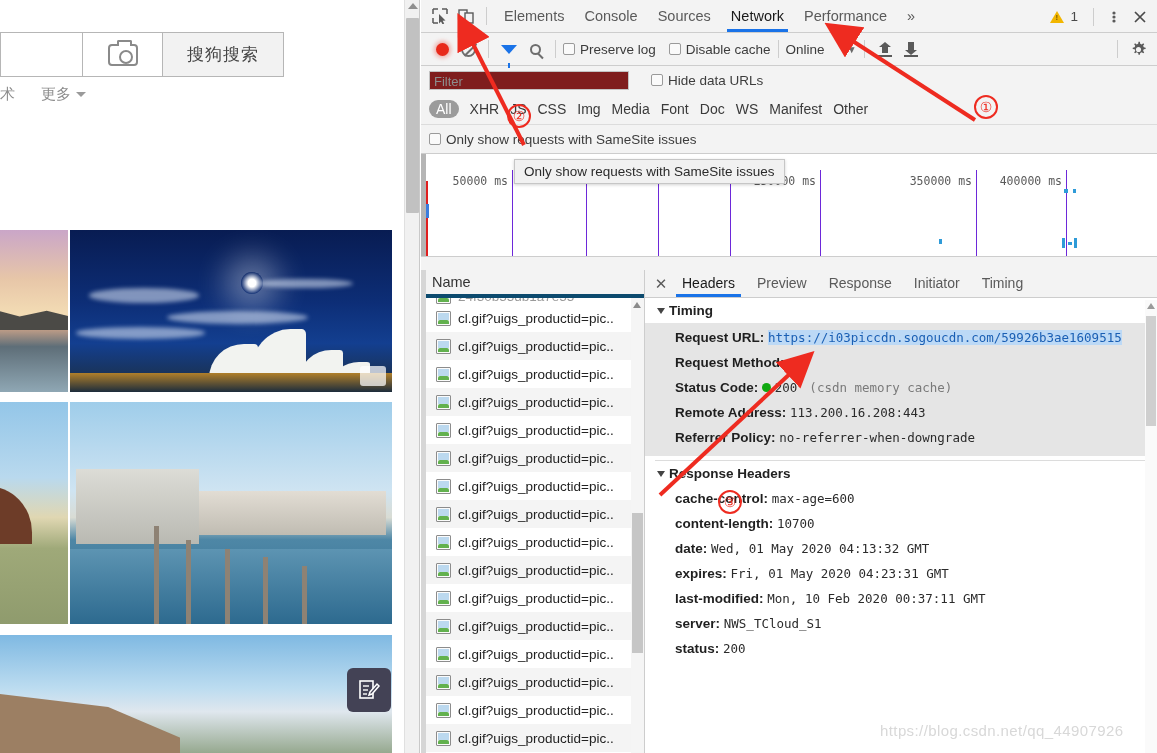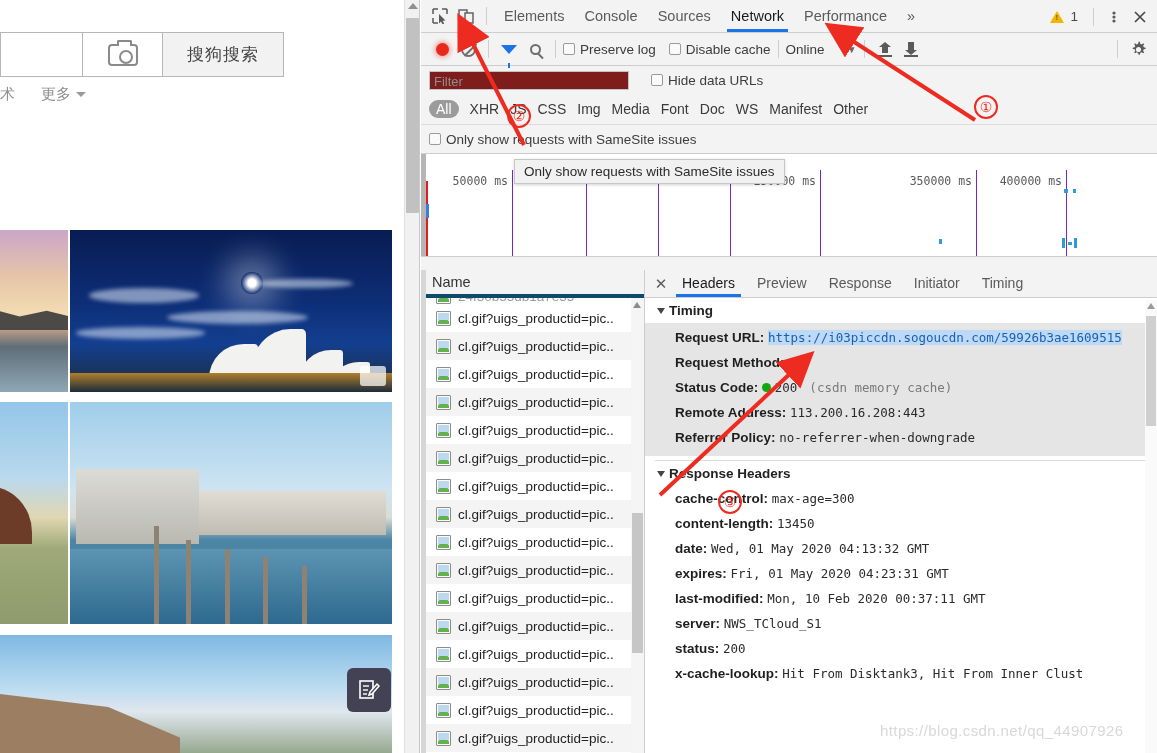--- a/index.html
+++ b/index.html
@@ -540,28 +540,27 @@
               <div class="hdr-line"><span class="hdr-k">Status Code: </span><span class="dot-green" style="background: rgb(16, 169, 17);"></span> <span class="hdr-v">200</span><span class="hdr-v" style="color: rgb(122, 122, 122); margin-left: 12px;">(csdn memory cache)</span></div>
               <div class="hdr-line"><span class="hdr-k">Remote Address: </span><span class="hdr-v">113.200.16.208:443</span></div>
               <div class="hdr-line"><span class="hdr-k">Referrer Policy: </span><span class="hdr-v">no-referrer-when-downgrade</span></div>
             </div>
           <div class="hdr-sep"></div>
           <div class="sec-head">
             <span class="tri-dn"></span>
             <span>Response Headers</span>
           </div>
           <div id="response-rows">
-              <div class="hdr-line"><span class="hdr-k">cache-control: </span><span class="hdr-v">max-age=300</span></div>
-              <div class="hdr-line"><span class="hdr-k">content-length: </span><span class="hdr-v">13450</span></div>
+              <div class="hdr-line"><span class="hdr-k">cache-control: </span><span class="hdr-v">max-age=600</span></div>
+              <div class="hdr-line"><span class="hdr-k">content-length: </span><span class="hdr-v">10700</span></div>
               <div class="hdr-line"><span class="hdr-k">date: </span><span class="hdr-v">Wed, 01 May 2020 04:13:32 GMT</span></div>
               <div class="hdr-line"><span class="hdr-k">expires: </span><span class="hdr-v">Fri, 01 May 2020 04:23:31 GMT</span></div>
               <div class="hdr-line"><span class="hdr-k">last-modified: </span><span class="hdr-v">Mon, 10 Feb 2020 00:37:11 GMT</span></div>
               <div class="hdr-line"><span class="hdr-k">server: </span><span class="hdr-v">NWS_TCloud_S1</span></div>
               <div class="hdr-line"><span class="hdr-k">status: </span><span class="hdr-v">200</span></div>
-              <div class="hdr-line"><span class="hdr-k">x-cache-lookup: </span><span class="hdr-v">Hit From Disktank3, Hit From Inner Clust</span></div>
             </div>
         </div>
         <div id="det-scroll">
           <span class="up"></span>
           <span class="thumb"></span>
         </div>
       </div>
     </div>
   </div>
 

